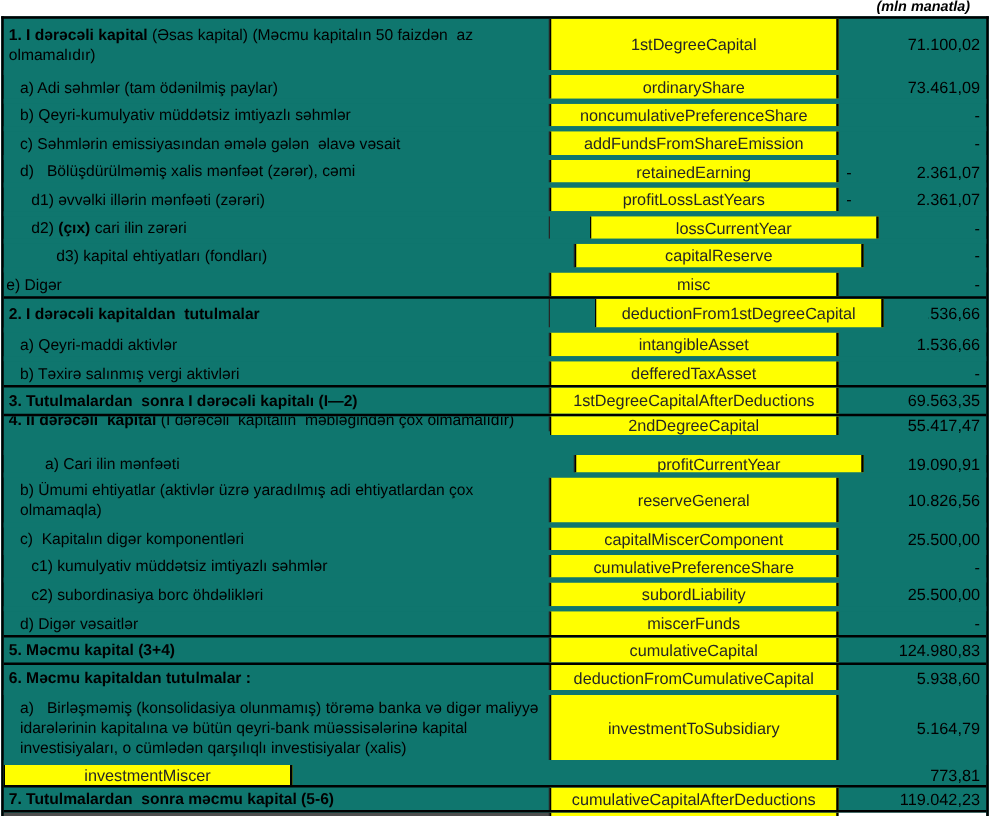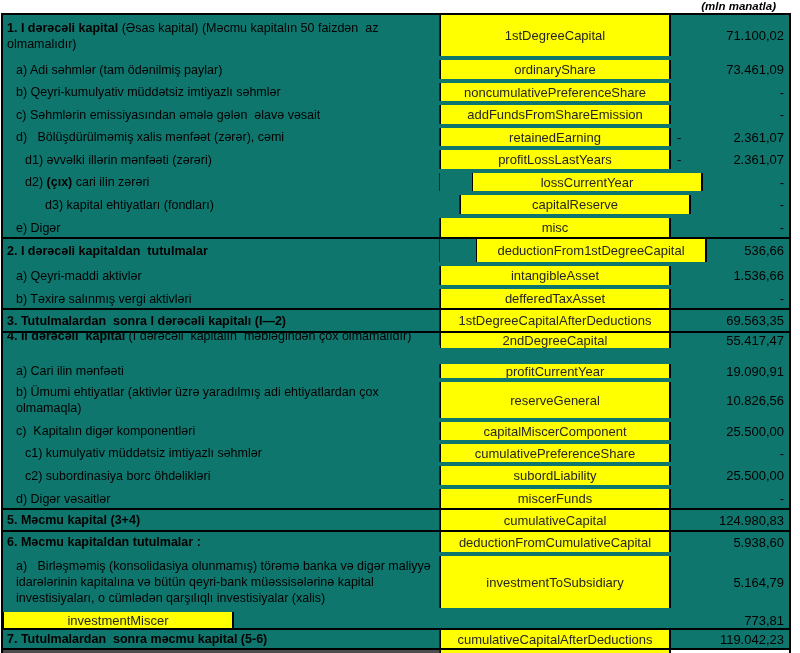--- a/index.html
+++ b/index.html
@@ -152,21 +152,21 @@
       <div class="row" style="height: 23px; padding-left: 20px;">
         <div class="cell label" style="padding-left: 22px;">
           <div class="lt"><span>d3) kapital ehtiyatları (fondları)</span></div>
         </div>
         <div class="cell code">capitalReserve</div>
         <div class="cell value">
           <span class="num">-</span>
         </div>
       </div>
       <div class="row" style="height: 23px;">
-        <div class="cell label" style="padding-left: 13px;">
+        <div class="cell label" style="padding-left: 2px;">
           <div class="lt"><span>e) Digər</span></div>
         </div>
         <div class="cell code">misc</div>
         <div class="cell value">
           <span class="num">-</span>
         </div>
       </div>
       <div class="row section" style="height: 25px; gap: 36px;">
         <div class="cell label">
           <div class="lt"><span class="b">2. I dərəcəli kapitaldan&nbsp; tutulmalar</span></div>
@@ -205,21 +205,21 @@
       </div>
       <div class="row section clipped" style="height: 29px;">
         <div class="cell label">
           <div class="lt"><span class="b">4. II dərəcəli&nbsp; kapital </span><span>(I dərəcəli&nbsp; kapitalın&nbsp; məbləğindən çox olmamalıdır)</span></div>
         </div>
         <div class="cell code">2ndDegreeCapital</div>
         <div class="cell value">
           <span class="num">55.417,47</span>
         </div>
       </div>
-      <div class="row" style="height: 18px;">
+      <div class="row" style="height: 18px; padding-left: 20px;">
         <div class="cell label" style="padding-left: 13px;">
           <div class="lt"><span>a) Cari ilin mənfəəti</span></div>
         </div>
         <div class="cell code">profitCurrentYear</div>
         <div class="cell value">
           <span class="num">19.090,91</span>
         </div>
       </div>
       <div class="row" style="height: 40px;">
         <div class="cell label" style="padding-left: 13px;">

